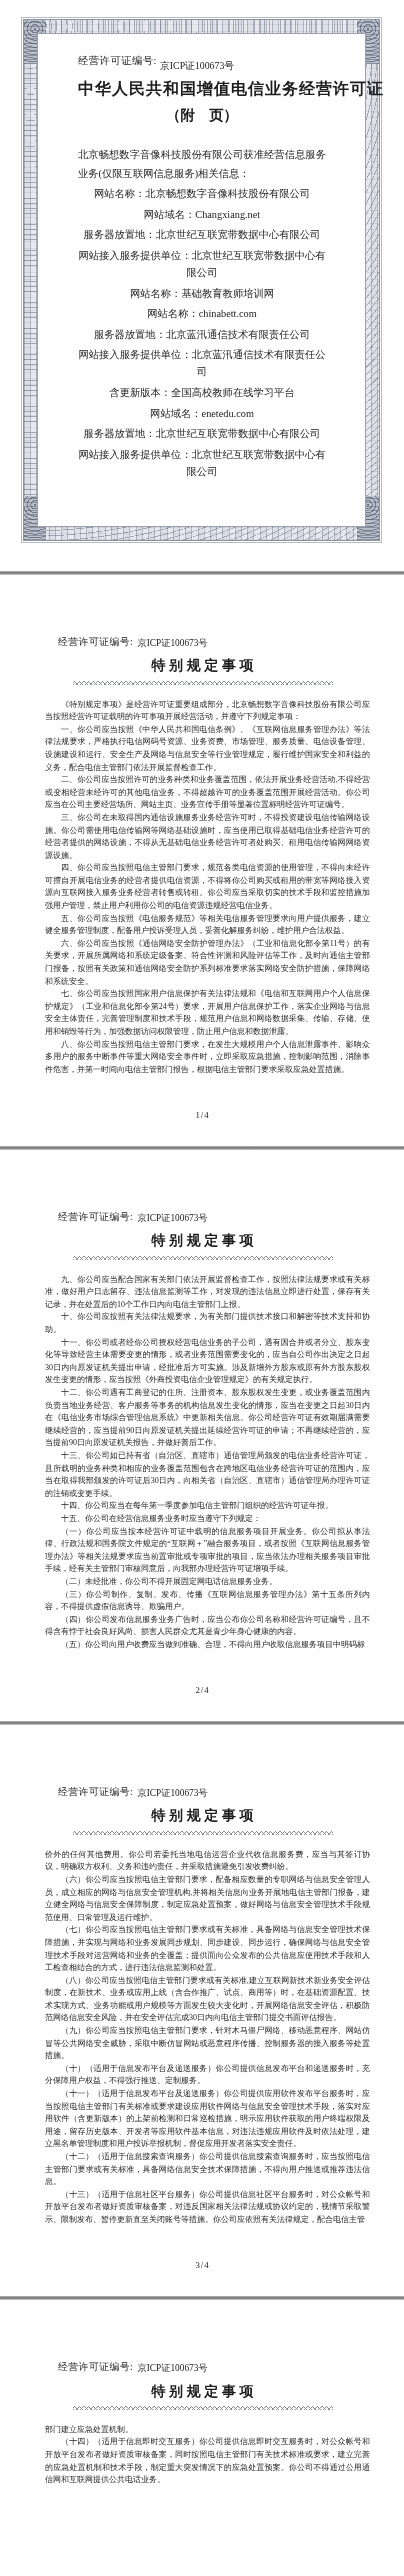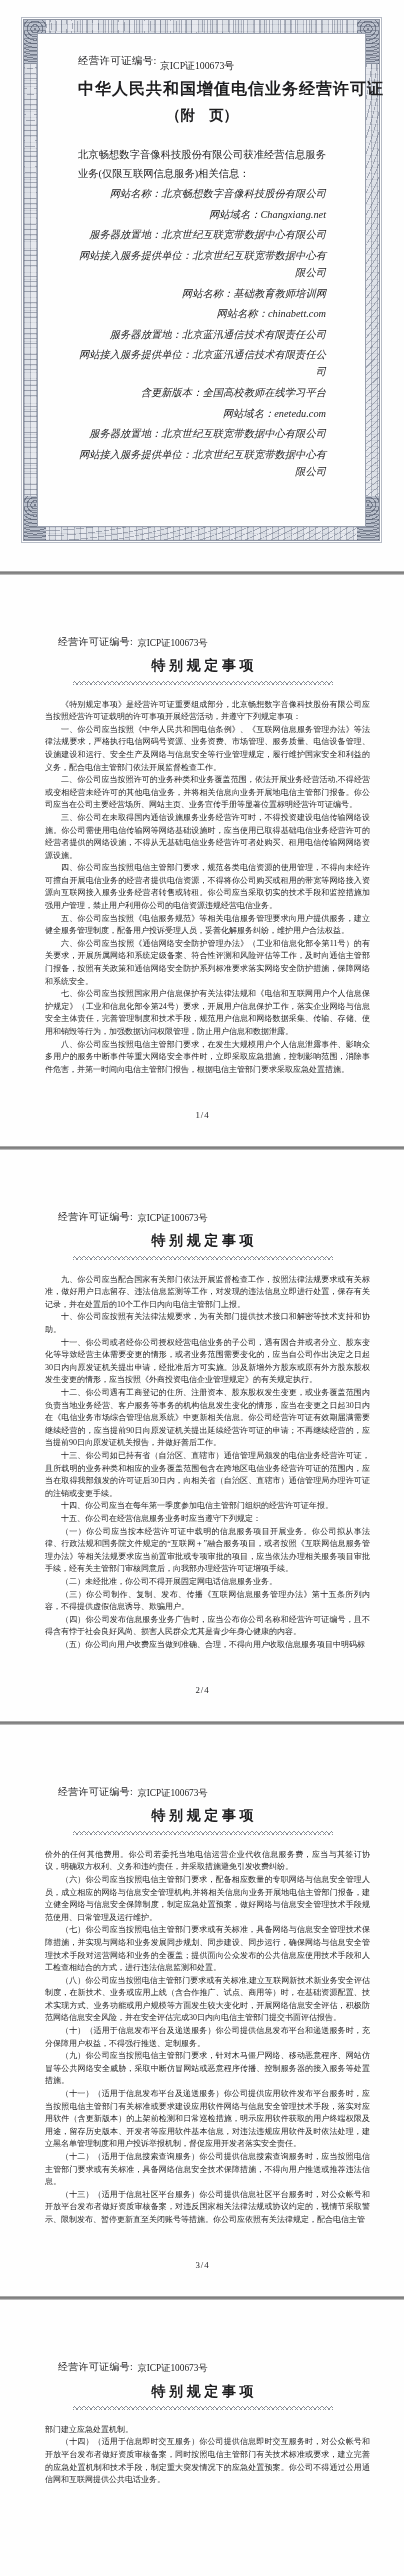--- a/index.html
+++ b/index.html
@@ -49,21 +49,21 @@
   }
   .cert-head { font-size:10.3px; letter-spacing:0.5px; white-space:nowrap; }
   .cert-head .num { font-size:9.8px; letter-spacing:0; margin-left:3.1px; position:relative; top:4.6px; }
   .cert-title {
     margin:11.3px 0 0; text-align:center;
     font-size:16px; font-weight:700; letter-spacing:1px; white-space:nowrap;
   }
   .cert-subtitle { margin:5.2px 0 0; text-align:center; font-size:14.4px; font-weight:700; }
   .cert-intro { margin:20.6px 0 2.1px; font-size:10.3px; line-height:19px; text-align:justify; }
   .cert-entries { font-size:10.3px; }
-  .cert-entries p { margin:0 0 3.6px; line-height:17px; text-align:right;font-style:italic; }
+  .cert-entries p { margin:0 0 3.6px; line-height:17px; text-align:center; }
 
   
   .prov-head { padding:61px 0 0 58px; white-space:nowrap; }
   .prov-head .lbl { font-size:9.8px; letter-spacing:0.5px; }
   .prov-head .num { font-size:9.3px; margin-left:4.1px; position:relative; top:1px; }
   .prov-title {
     margin:8.2px 0 0; text-align:center;
     font-size:14px; font-weight:700; letter-spacing:3.6px; text-indent:3.6px;
   }
   .wavy {
@@ -126,21 +126,21 @@
   <section class="page">
     <div class="prov-head">
       <span class="lbl">经营许可证编号:</span><span class="num">京ICP证100673号</span>
     </div>
     <h2 class="prov-title">特别规定事项</h2>
     <div class="wavy"></div>
     <div class="prov-body">
 
     <p class="para">《特别规定事项》是经营许可证重要组成部分，北京畅想数字音像科技股份有限公司应当按照经营许可证载明的许可事项开展经营活动，并遵守下列规定事项：</p>
         <p class="para">一、你公司应当按照《中华人民共和国电信条例》、《互联网信息服务管理办法》等法律法规要求，严格执行电信网码号资源、业务资费、市场管理、服务质量、电信设备管理、设施建设和运行、安全生产及网络与信息安全等行业管理规定，履行维护国家安全和利益的义务，配合电信主管部门依法开展监督检查工作。</p>
-        <p class="para">二、你公司应当按照许可的业务种类和业务覆盖范围，依法开展业务经营活动,不得经营或变相经营未经许可的其他电信业务，并将相关信息向业务开展地电信主管部门报备。你公司应当在公司主要经营场所、网站主页、业务宣传手册等显著位置标明经营许可证编号。</p>
+        <p class="para">二、你公司应当按照许可的业务种类和业务覆盖范围，依法开展业务经营活动,不得经营或变相经营未经许可的其他电信业务，不得超越许可的业务覆盖范围开展经营活动。你公司应当在公司主要经营场所、网站主页、业务宣传手册等显著位置标明经营许可证编号。</p>
         <p class="para">三、你公司在未取得国内通信设施服务业务经营许可时，不得投资建设电信传输网络设施。你公司需使用电信传输网等网络基础设施时，应当使用已取得基础电信业务经营许可的经营者提供的网络设施，不得从无基础电信业务经营许可者处购买、租用电信传输网网络资源设施。</p>
         <p class="para">四、你公司应当按照电信主管部门要求，规范各类电信资源的使用管理，不得向未经许可擅自开展电信业务的经营者提供电信资源，不得将你公司购买或租用的带宽等网络接入资源向互联网接入服务业务经营者转售或转租。你公司应当采取切实的技术手段和监控措施加强用户管理，禁止用户利用你公司的电信资源违规经营电信业务。</p>
         <p class="para">五、你公司应当按照《电信服务规范》等相关电信服务管理要求向用户提供服务，建立健全服务管理制度，配备用户投诉受理人员，妥善化解服务纠纷，维护用户合法权益。</p>
         <p class="para">六、你公司应当按照《通信网络安全防护管理办法》（工业和信息化部令第11号）的有关要求，开展所属网络和系统定级备案、符合性评测和风险评估等工作，及时向通信主管部门报备，按照有关政策和通信网络安全防护系列标准要求落实网络安全防护措施，保障网络和系统安全。</p>
         <p class="para">七、你公司应当按照国家用户信息保护有关法律法规和《电信和互联网用户个人信息保护规定》（工业和信息化部令第24号）要求，开展用户信息保护工作，落实企业网络与信息安全主体责任，完善管理制度和技术手段，规范用户信息和网络数据采集、传输、存储、使用和销毁等行为，加强数据访问权限管理，防止用户信息和数据泄露。</p>
         <p class="para">八、你公司应当按照电信主管部门要求，在发生大规模用户个人信息泄露事件、影响众多用户的服务中断事件等重大网络安全事件时，立即采取应急措施，控制影响范围，消除事件危害，并第一时间向电信主管部门报告，根据电信主管部门要求采取应急处置措施。</p>
       </div>
     <div class="page-no">1/4</div>
   </section>
 
@@ -177,22 +177,22 @@
       <span class="lbl">经营许可证编号:</span><span class="num">京ICP证100673号</span>
     </div>
     <h2 class="prov-title">特别规定事项</h2>
     <div class="wavy"></div>
     <div class="prov-body">
 
     <p class="para cont">价外的任何其他费用。你公司若委托当地电信运营企业代收信息服务费，应当与其签订协议，明确双方权利、义务和违约责任，并采取措施避免引发收费纠纷。</p>
         <p class="para">（六）你公司应当按照电信主管部门要求，配备相应数量的专职网络与信息安全管理人员，成立相应的网络与信息安全管理机构,并将相关信息向业务开展地电信主管部门报备，建立健全网络与信息安全保障制度，制定应急处置预案，做好网络与信息安全管理技术手段规范使用、日常管理及运行维护。</p>
         <p class="para">（七）你公司应当按照电信主管部门要求或有关标准，具备网络与信息安全管理技术保障措施，并实现与网络和业务发展同步规划、同步建设、同步运行，确保网络与信息安全管理技术手段对运营网络和业务的全覆盖；提供面向公众发布的公共信息应使用技术手段和人工检查相结合的方式，进行违法信息监测和处置。</p>
         <p class="para">（八）你公司应当按照电信主管部门要求或有关标准,建立互联网新技术新业务安全评估制度，在新技术、业务或应用上线（含合作推广、试点、商用等）时，在基础资源配置、技术实现方式、业务功能或用户规模等方面发生较大变化时，开展网络信息安全评估，积极防范网络信息安全风险，并在安全评估完成30日内向电信主管部门提交书面评估报告。</p>
+        <p class="para">（九）你公司应当按照电信主管部门要求，针对木马僵尸网络、移动恶意程序、网站仿冒等公共网络安全威胁，采取中断仿冒网站或恶意程序传播、控制服务器的接入服务等处置措施。</p>
         <p class="para">（十）（适用于信息发布平台及递送服务）你公司提供信息发布平台和递送服务时，充分保障用户权益，不得强行推送、定制服务。</p>
-        <p class="para">（九）你公司应当按照电信主管部门要求，针对木马僵尸网络、移动恶意程序、网站仿冒等公共网络安全威胁，采取中断仿冒网站或恶意程序传播、控制服务器的接入服务等处置措施。</p>
         <p class="para">（十一）（适用于信息发布平台及递送服务）你公司提供应用软件发布平台服务时，应当按照电信主管部门有关标准或要求建设应用软件网络与信息安全管理技术手段，落实对应用软件（含更新版本）的上架前检测和日常巡检措施，明示应用软件获取的用户终端权限及用途，留存历史版本、开发者等应用软件基本信息，对违法违规应用软件及时依法处理，建立黑名单管理制度和用户投诉举报机制，督促应用开发者落实安全责任。</p>
         <p class="para">（十二）（适用于信息搜索查询服务）你公司提供信息搜索查询服务时，应当按照电信主管部门要求或有关标准，具备网络信息安全技术保障措施，不得向用户推送或推荐违法信息。</p>
         <p class="para">（十三）（适用于信息社区平台服务）你公司提供信息社区平台服务时，对公众帐号和开放平台发布者做好资质审核备案，对违反国家相关法律法规或协议约定的，视情节采取警示、限制发布、暂停更新直至关闭账号等措施。你公司应依照有关法律规定，配合电信主管</p>
       </div>
     <div class="page-no">3/4</div>
   </section>
 
   <div class="page-gap"></div>
 
   <section class="page">

